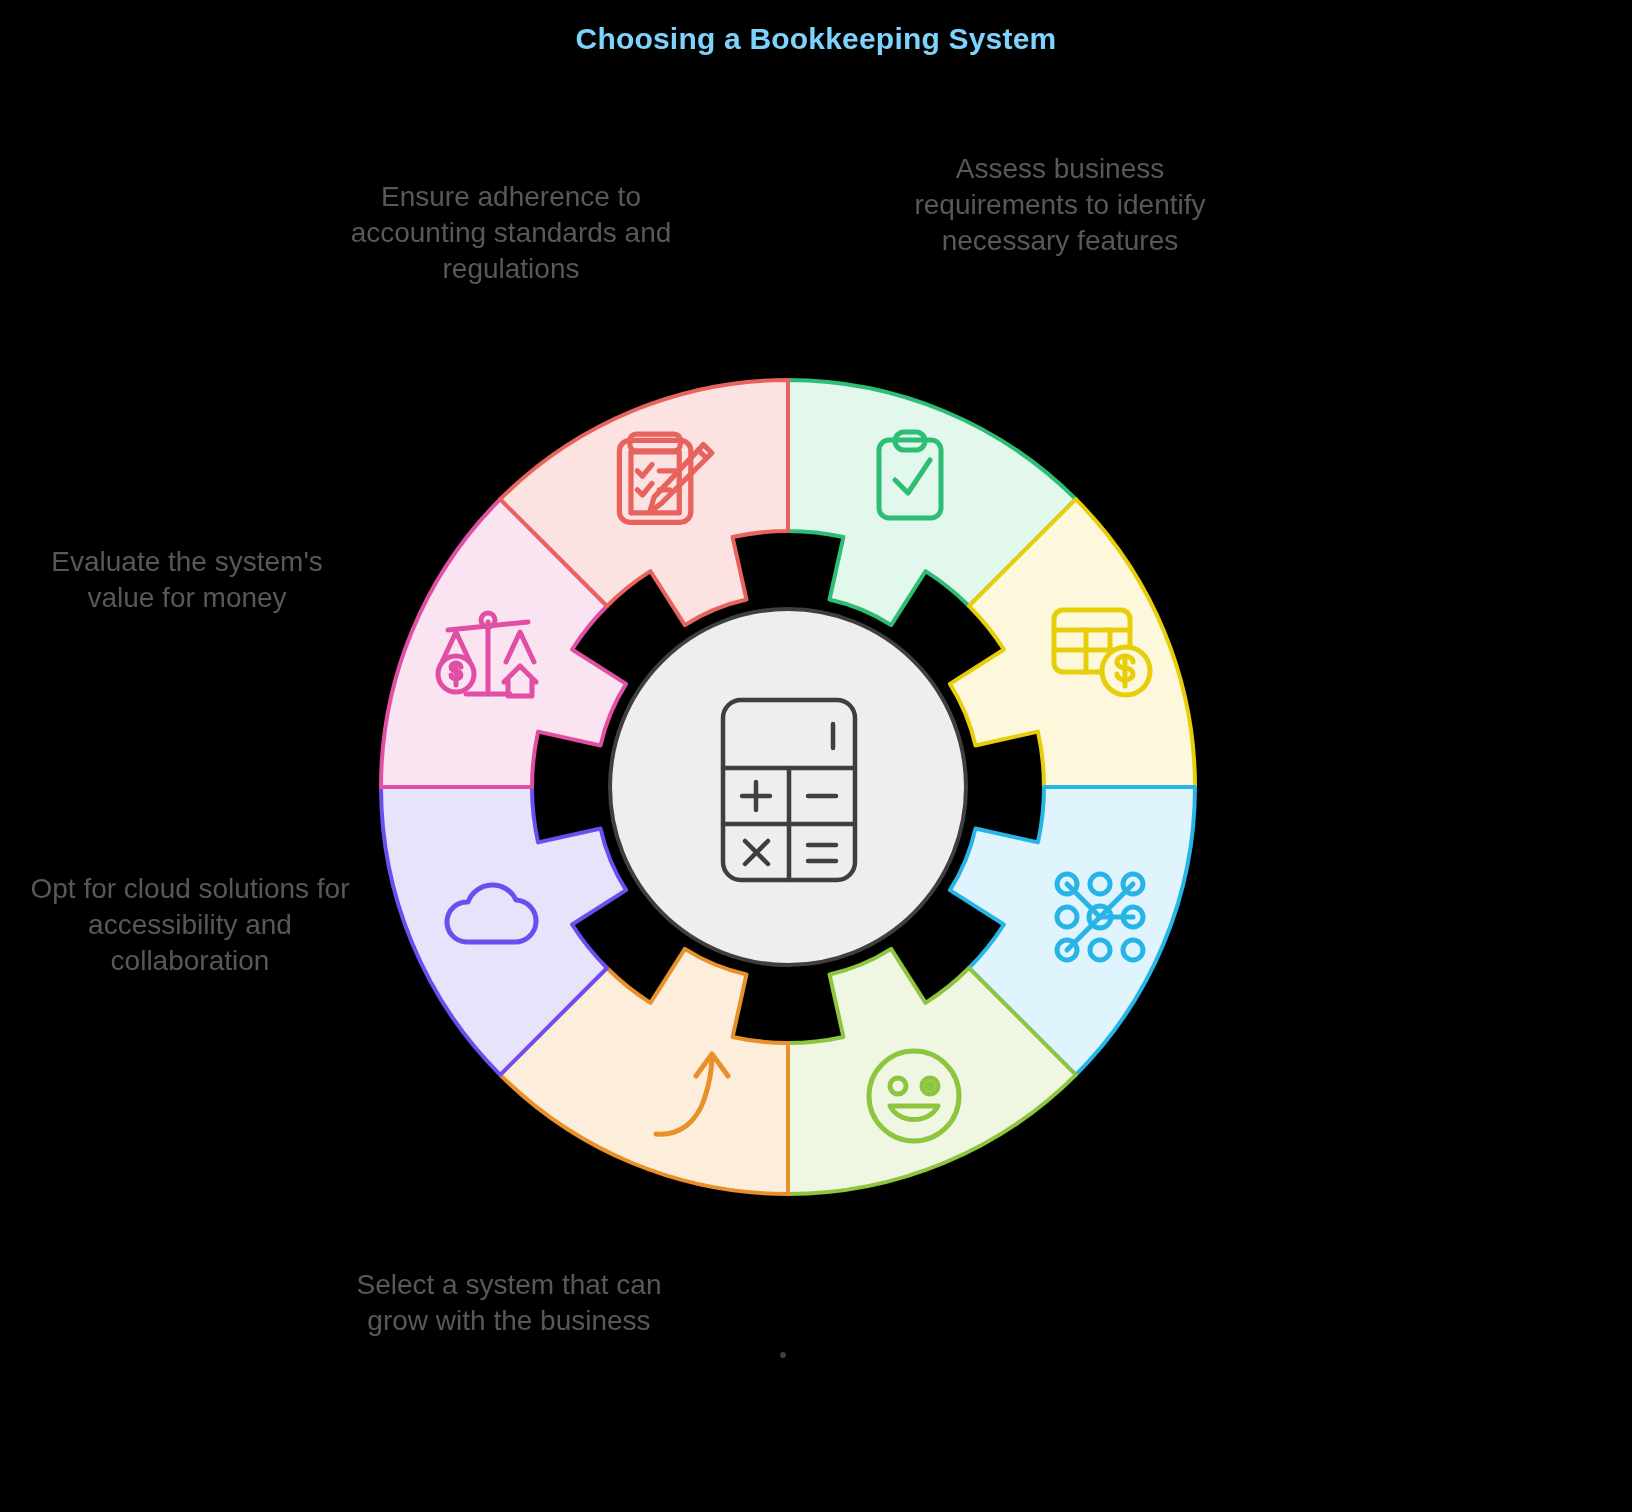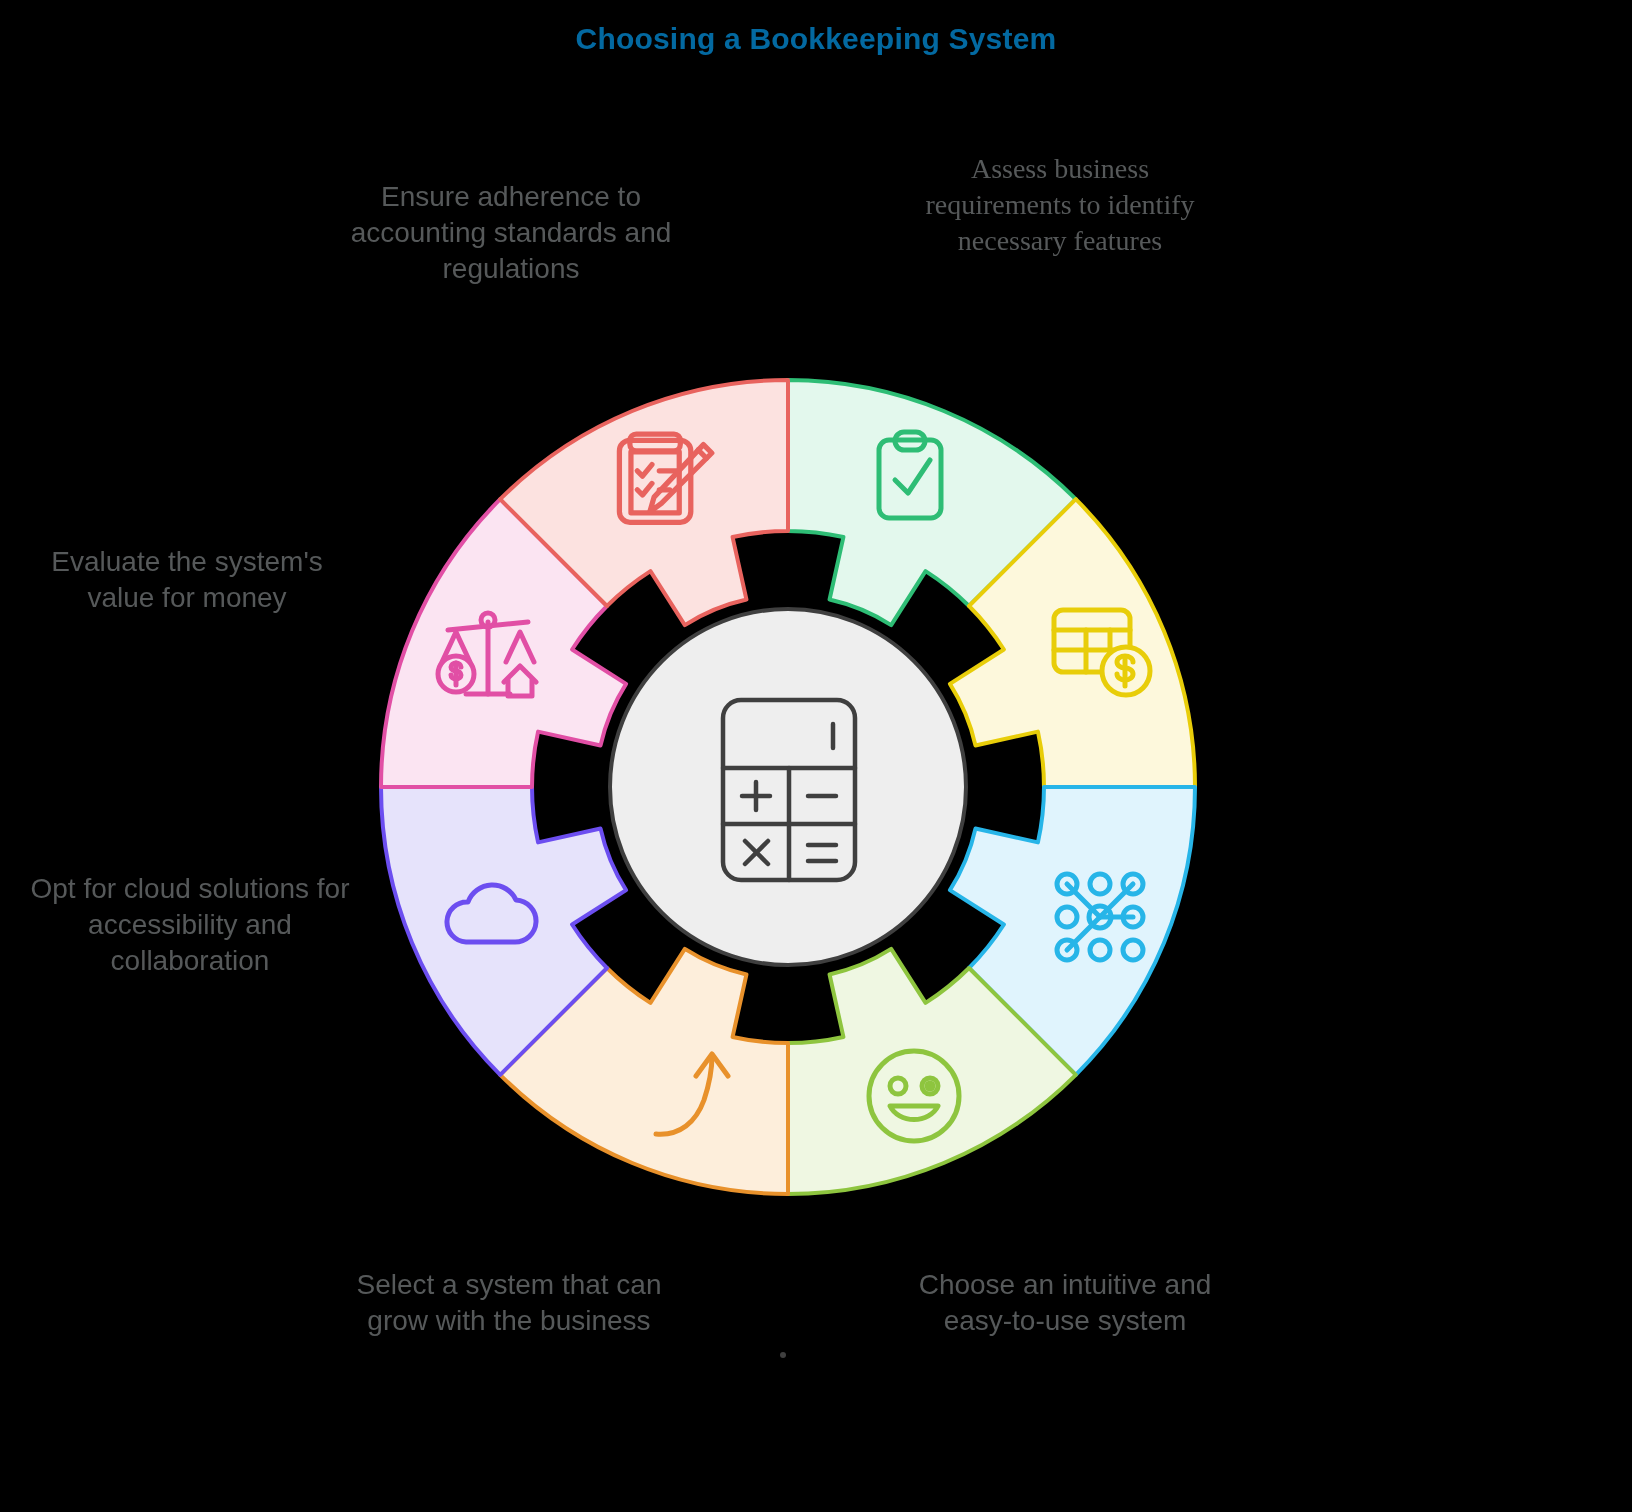--- a/index.html
+++ b/index.html
@@ -3,28 +3,28 @@
 <meta charset="utf-8">
 <style>
   html,body{margin:0;padding:0;background:#000;}
   body{
     width:1632px;height:1512px;position:relative;overflow:hidden;
     font-family:"Liberation Sans",sans-serif;
     -webkit-font-smoothing:antialiased;
   }
   #title{
     position:absolute;left:0;top:22px;width:1632px;text-align:center;
-    font-size:30px;font-weight:bold;color:#0369a1;letter-spacing:.2px;
+    font-size:30px;font-weight:bold;color:#7dd3fc;letter-spacing:.2px;
   }
   .block{position:absolute;text-align:center;}
   .blk-head{font-size:30px;font-weight:bold;line-height:1.18;margin:0 0 4px;}
   .blk-body{font-size:28px;color:#56595a;line-height:1.28;}
   
   #lbl-compliance{left:330px;top:140px;width:362px;}
-  #lbl-understand{left:895px;top:112px;width:330px;font-family:Liberation Serif, serif;}
+  #lbl-understand{left:895px;top:112px;width:330px;}
   #lbl-cost{left:22px;top:505px;width:330px;text-align:center;}
   #lbl-cloud{left:20px;top:832px;width:340px;text-align:center;}
   #lbl-keyfeatures{left:1215px;top:528px;width:336px;}
   #lbl-integration{left:1222px;top:858px;width:330px;}
   #lbl-scalability{left:330px;top:1228px;width:358px;}
   #lbl-userfriendly{left:890px;top:1228px;width:350px;}
   #wheel{position:absolute;left:0;top:0;}
   .dot{position:absolute;left:780px;top:1352px;width:6px;height:6px;background:#3f3f3f;border-radius:50%;}
 </style>
 </head>
@@ -174,14 +174,13 @@
   <div class="blk-head">Integration Capabilities</div>
 </div>
 
 <div class="block" id="lbl-scalability">
   <div class="blk-head">Scalability</div>
   <div class="blk-body">Select a system that can grow with the business</div>
 </div>
 
 <div class="block" id="lbl-userfriendly">
   <div class="blk-head">User-Friendliness</div>
-  <div class="blk-body">Choose an intuitive and easy-to-use system</div>
 </div>
 
 </body></html>

